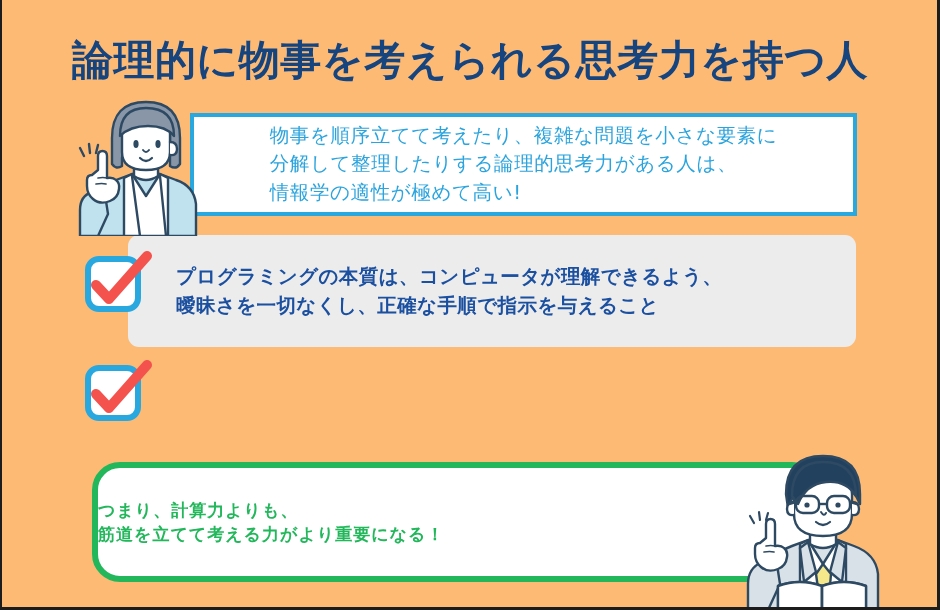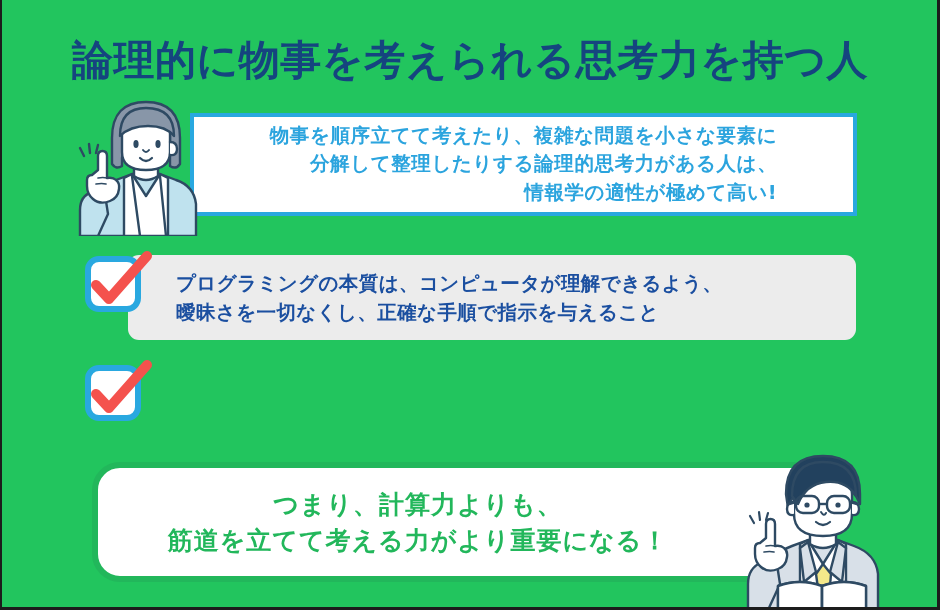--- a/index.html
+++ b/index.html
@@ -13,21 +13,21 @@
     position: relative;
     overflow: hidden;
     font-family: "DejaVu Sans", "Liberation Sans", sans-serif;
   }
 
   #stage {
     position: absolute;
     left: 0; top: 0;
     width: 940px;
     height: 610px;
-    background: #22c55e;
+    background: #fdba74;
     overflow: hidden;
   }
 
   
   .edge-line {
     position: absolute;
     background: #1c1c1c;
   }
   .edge-left   { left: 0;   top: 0;    width: 2px;  height: 610px; }
   .edge-right  { right: 0;  top: 0;    width: 3px;  height: 610px; }
@@ -56,38 +56,37 @@
     width: 667px;
     height: 103px;
     box-sizing: border-box;
     border: 4px solid #29A8E0;
     background: #ffffff;
     display: flex;
     align-items: center;
     justify-content: center;
   }
   .intro-text {
-    text-align: right;
+    text-align: left;
     color: #2BA4DE;
     font-size: 19.5px;
-    font-weight: bold;
+    font-weight: normal;
     line-height: 1.45;
     letter-spacing: 0.6px;
     white-space: pre-line;
   }
 
   
   .check-card {
     position: absolute;
     left: 128px;
     width: 728px;
-    height: 85px;
+    height: 112px;
     background: #ECECEC;
     border-radius: 11px;
-    margin-top: 20px;
   }
   .card-1 { top: 235px; }
   .card-2 { top: 344px; }
 
   .card-text {
     position: absolute;
     left: 48px;
     top: 50%;
     transform: translateY(-50%);
     color: #1B4FA0;
@@ -119,23 +118,22 @@
     border: 6px solid #22B75B;
     border-radius: 28px;
     background: #ffffff;
   }
   .green-text {
     position: absolute;
     left: 0;
     top: 50%;
     transform: translateY(-50%);
     width: 640px;
-    text-align: center;
     color: #22B75B;
-    font-size: 25px;
+    font-size: 17px;
     font-weight: bold;
     line-height: 1.42;
     letter-spacing: 1px;
     white-space: pre-line;
   }
 
   
   .person {
     position: absolute;
   }

